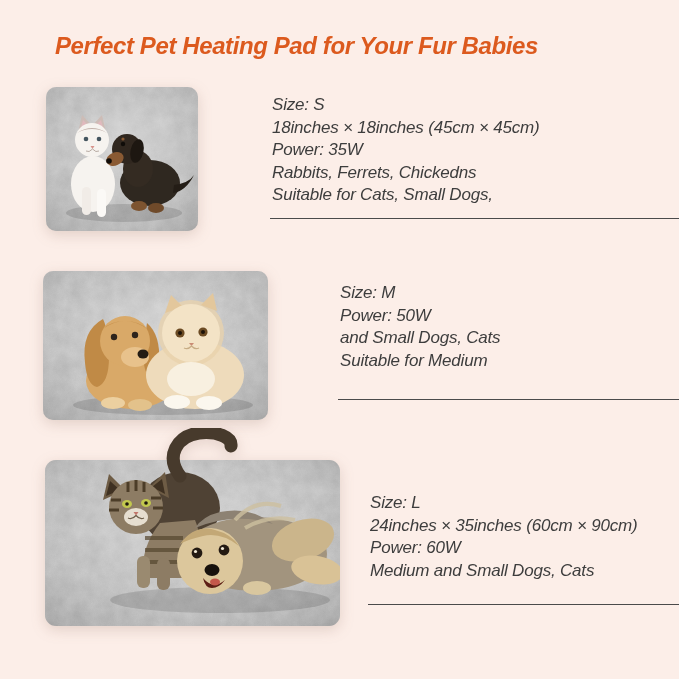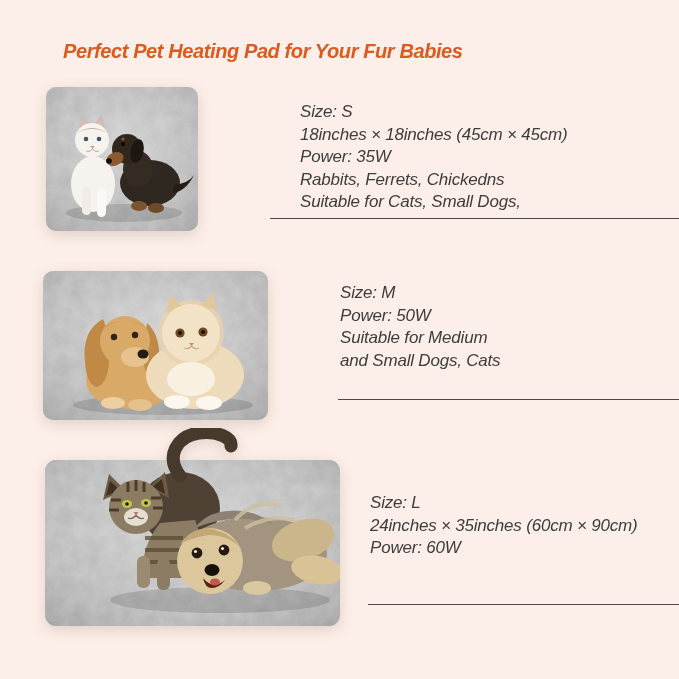--- a/index.html
+++ b/index.html
@@ -2,30 +2,30 @@
 <html style="--background: #fceee8; --title-color: #dc5a1e; --text-color: #3d3d3d; --divider-color: #4a4a4a; --pad-gray: #b5b5b5;"><head>
 <meta charset="utf-8">
 <style>
   html,body{margin:0;padding:0;}
   .page{
     position:relative;width:679px;height:679px;overflow:hidden;
     background:var(--background,#fceee8);
     font-family:"Liberation Sans",sans-serif;
   }
   .title{
-    position:absolute;left:47px;top:24px;margin:16px;white-space:nowrap;
-    font-size:20px;font-weight:bold;font-style:italic;letter-spacing:-0.4px;
+    position:absolute;left:47px;top:24px;margin:8px;white-space:nowrap;
+    font-size:24px;font-weight:bold;font-style:italic;letter-spacing:-0.4px;
     color:var(--title-color,#dc5a1e);
   }
   .specs{
     position:absolute;white-space:nowrap;
     font-style:italic;font-size:17px;line-height:22.5px;letter-spacing:-0.2px;
     color:var(--text-color,#3d3d3d);
   }
-  .specs-s{left:272px;top:101px;margin-left:28px;}
+  .specs-s{left:272px;top:94px;}
   .specs-m{left:340px;top:282px;}
   .specs-l{left:370px;top:492px;}
   .rule{position:absolute;height:1px;right:0;background:var(--divider-color,#4a4a4a);}
   .rule-s{left:270px;top:218px;}
   .rule-m{left:338px;top:399px;}
   .rule-l{left:368px;top:604px;}
   .photo{position:absolute;filter:drop-shadow(0 4px 7px rgba(110,70,55,0.18));}
   .photo-s{left:46px;top:87px;width:152px;height:144px;}
   .photo-m{left:43px;top:271px;width:225px;height:149px;}
   .photo-l{left:45px;top:428px;width:295px;height:199px;}
@@ -161,22 +161,22 @@
             <path d="M148.5 75 Q145 79 141 77 M148.5 75 Q152 79 156 77" stroke="#c7ad85" stroke-width="1.2" fill="none"></path>
             <ellipse cx="134" cy="131" rx="13" ry="7" fill="#fbf7ee"></ellipse>
             <ellipse cx="166" cy="132" rx="13" ry="7" fill="#fbf7ee"></ellipse>
           </g>
         </g>
       </svg>
     </div>
     <div class="specs specs-m">
       <div>Size: M</div>
       <div>Power: 50W</div>
+      <div>and Small Dogs, Cats</div>
       <div>Suitable for Medium</div>
-      <div>and Small Dogs, Cats</div>
     </div>
     <div class="rule rule-m"></div>
   </section>
 
   <section>
     <div class="photo photo-l" aria-label="tabby cat with raised tail and yorkshire terrier on gray heating pad">
       <svg viewBox="0 0 295 199">
         <defs>
           <clipPath id="c3">
               <rect x="0" y="32" width="295" height="166" rx="11"></rect>
@@ -240,17 +240,18 @@
             <ellipse cx="212" cy="160" rx="14" ry="7" fill="#d9c79f"></ellipse>
           </g>
         </g>
         <path d="M135 48 C 120 28 132 8 154 5 C 172 3 187 9 186 18" fill="none" stroke="#473a2c" stroke-width="13" stroke-linecap="round"></path>
       </svg>
     </div>
     <div class="specs specs-l">
       <div>Size: L</div>
       <div>24inches × 35inches (60cm × 90cm)</div>
       <div>Power: 60W</div>
+      <div>Medium and Small Dogs, Cats</div>
     </div>
     <div class="rule rule-l"></div>
   </section>
 
 </div>
 
 </body></html>

